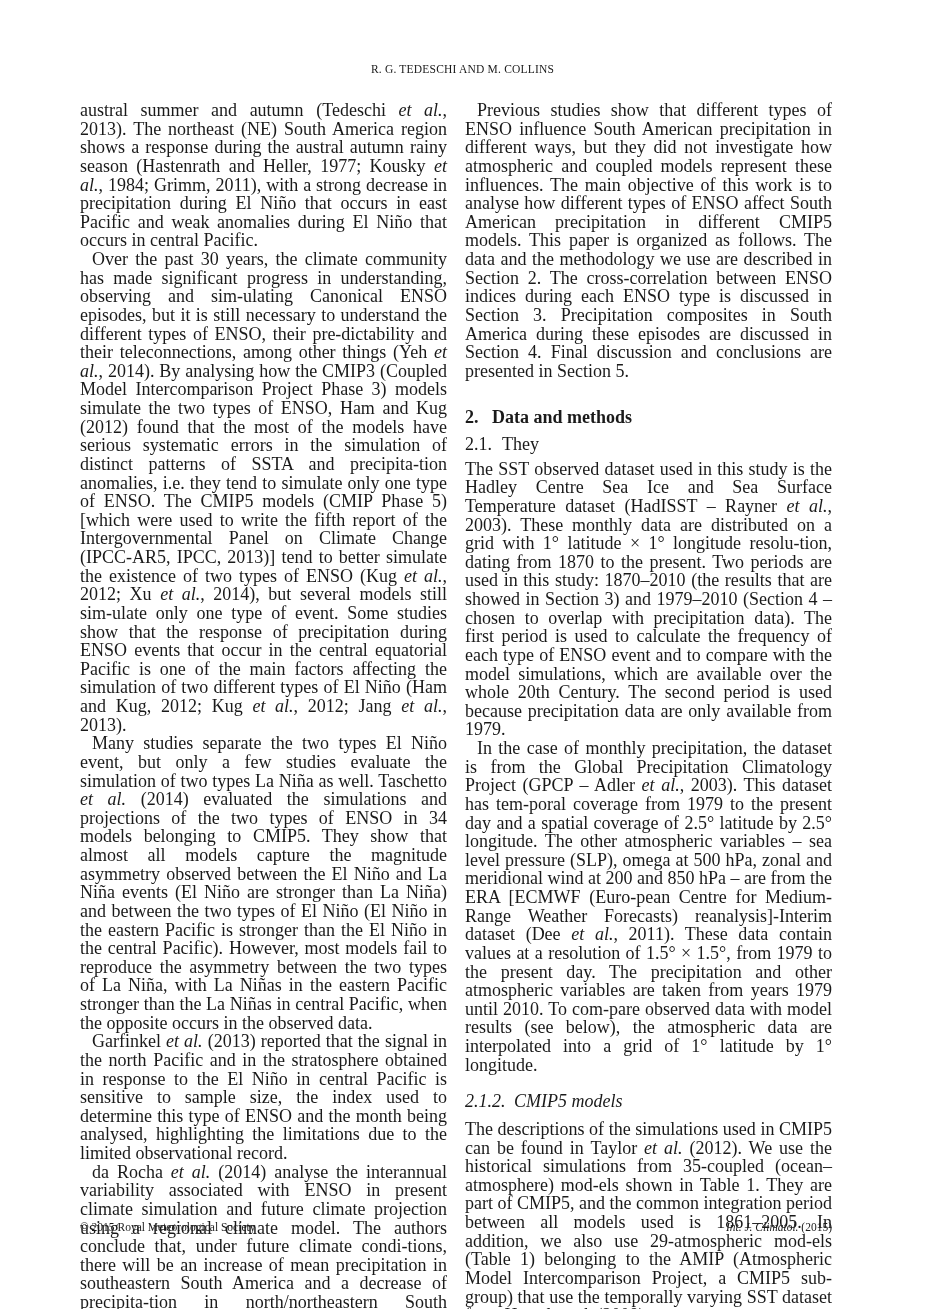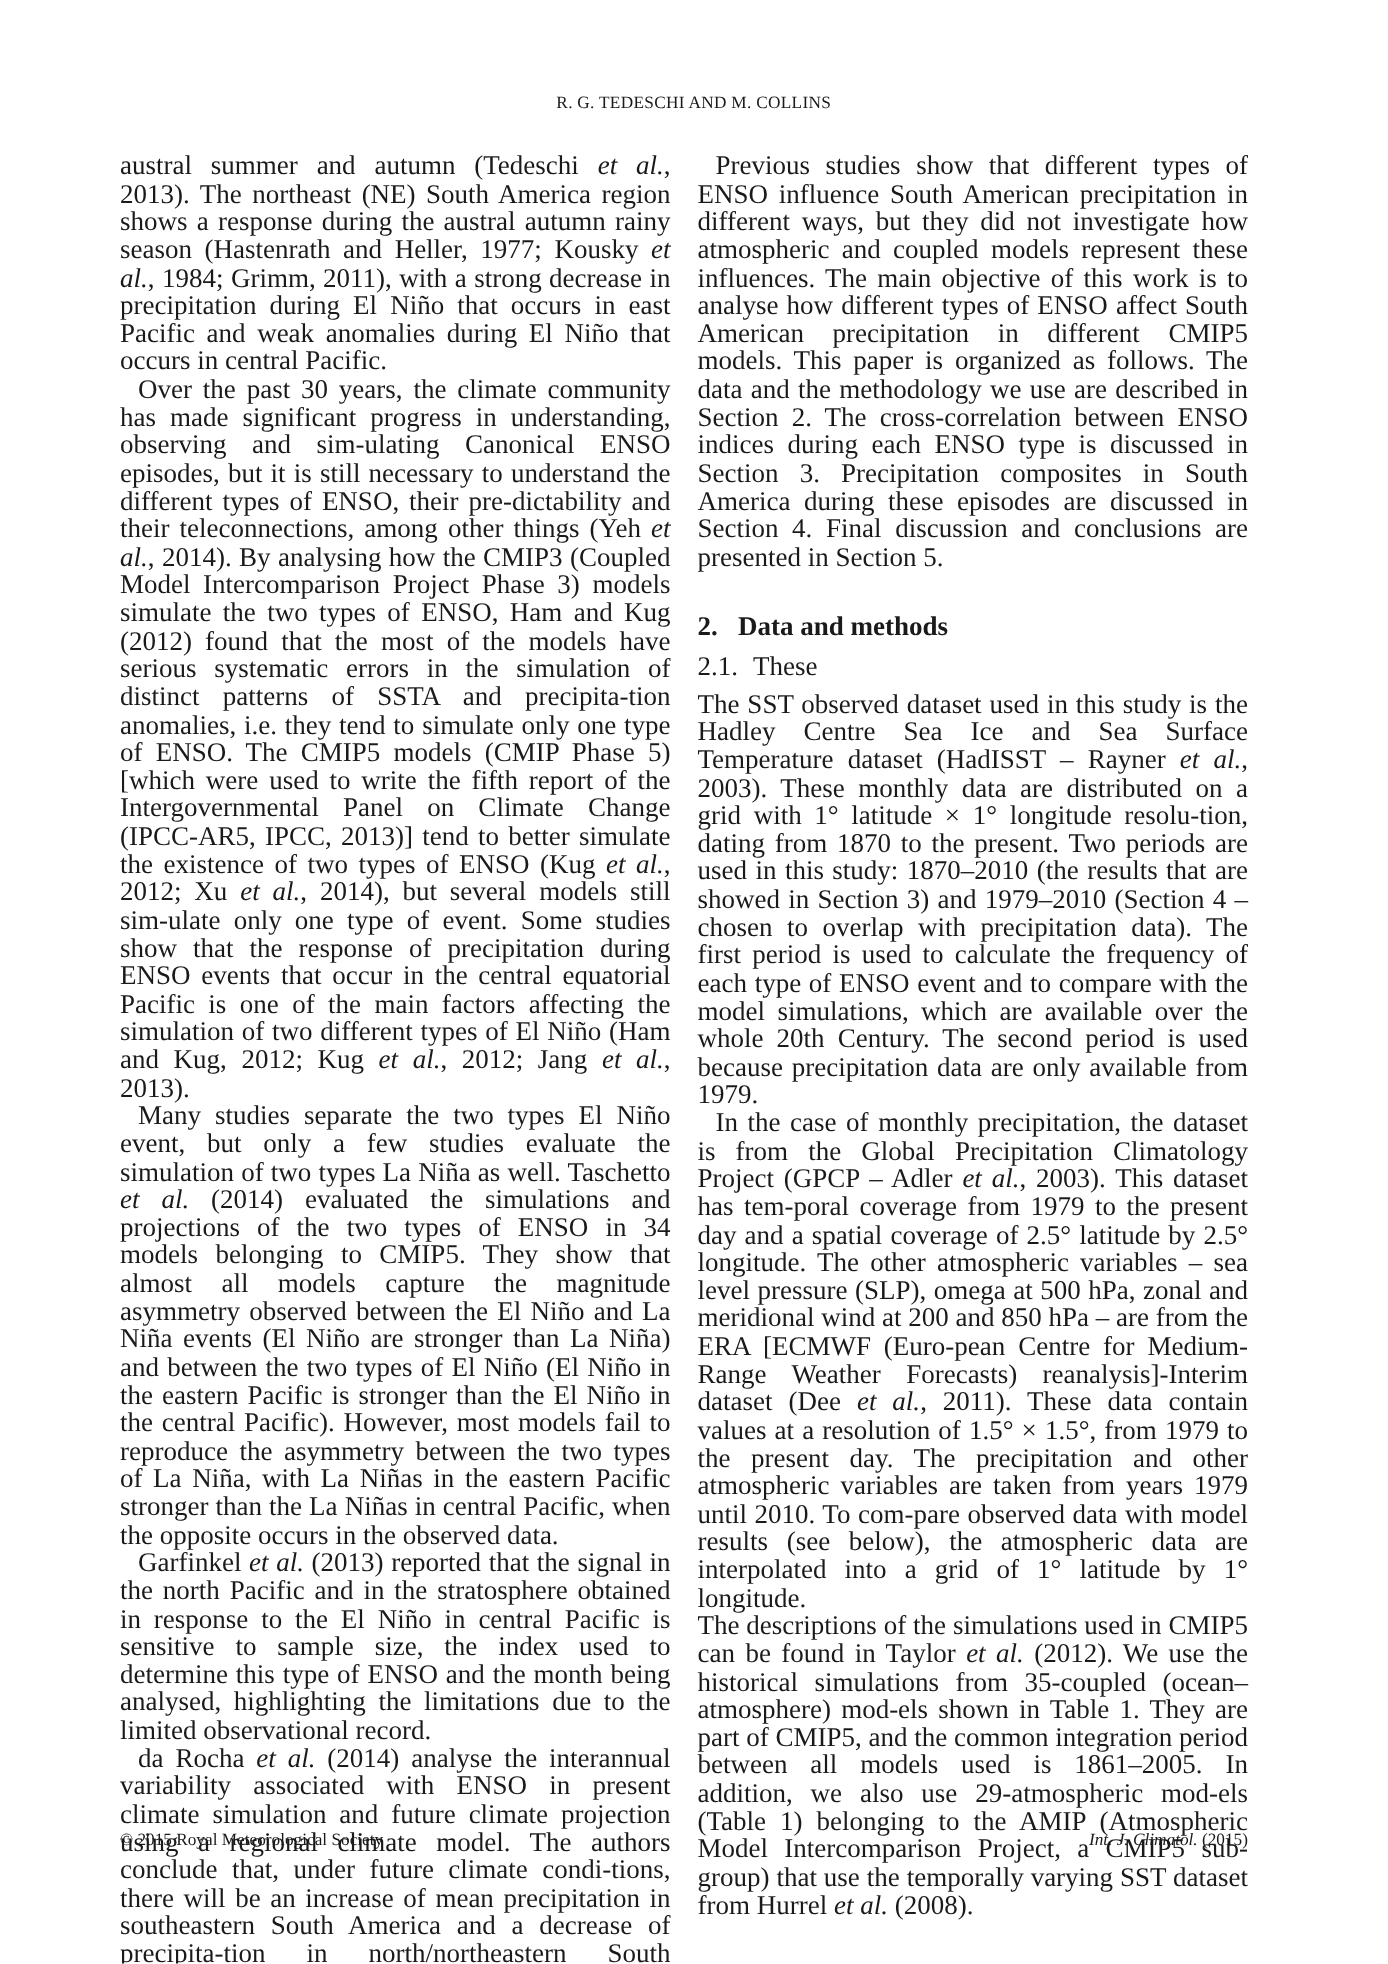--- a/index.html
+++ b/index.html
@@ -53,29 +53,32 @@
 <div class="col right">
   <div>
       <p class="indent">Previous studies show that different types of ENSO influence South American precipitation in different ways, but they did not investigate how atmospheric and coupled models represent these influences. The main objective of this work is to analyse how different types of ENSO affect South American precipitation in different CMIP5 models. This paper is organized as follows. The data and the methodology we use are described in Section 2. The cross-correlation between ENSO indices during each ENSO type is discussed in Section 3. Precipitation composites in South America during these episodes are discussed in Section 4. Final discussion and conclusions are presented in Section 5.</p>
     </div>
 
   <div class="sec-head">
     <span class="num">2.</span><span>Data and methods</span>
   </div>
 
   <div class="subsec-head">
-    <span class="num">2.1.</span><span>These</span>
+    <span class="num">2.1.</span><span>They</span>
   </div>
 
 
   <div>
       <p>The SST observed dataset used in this study is the Hadley Centre Sea Ice and Sea Surface Temperature dataset (HadISST – Rayner <em>et al.</em>, 2003). These monthly data are distributed on a grid with 1° latitude × 1° longitude resolu-­tion, dating from 1870 to the present. Two periods are used in this study: 1870–2010 (the results that are showed in Section 3) and 1979–2010 (Section 4 – chosen to overlap with precipitation data). The first period is used to calculate the frequency of each type of ENSO event and to compare with the model simulations, which are available over the whole 20th Century. The second period is used because precipitation data are only available from 1979.</p>
       <p class="indent">In the case of monthly precipitation, the dataset is from the Global Precipitation Climatology Project (GPCP – Adler <em>et al.</em>, 2003). This dataset has tem-­poral coverage from 1979 to the present day and a spatial coverage of 2.5° latitude by 2.5° longitude. The other atmospheric variables – sea level pressure (SLP), omega at 500 hPa, zonal and meridional wind at 200 and 850 hPa – are from the ERA [ECMWF (Euro-­pean Centre for Medium-Range Weather Forecasts) reanalysis]-Interim dataset (Dee <em>et al.</em>, 2011). These data contain values at a resolution of 1.5° × 1.5°, from 1979 to the present day. The precipitation and other atmospheric variables are taken from years 1979 until 2010. To com-­pare observed data with model results (see below), the atmospheric data are interpolated into a grid of 1° latitude by 1° longitude.</p>
     </div>
 
+  <div class="subsubsec-head spaced">
+    <span class="num">2.1.2.</span><span>CMIP5 models</span>
+  </div>
 
   <div>
       <p>The descriptions of the simulations used in CMIP5 can be found in Taylor <em>et al.</em> (2012). We use the historical simulations from 35-coupled (ocean–atmosphere) mod-­els shown in Table 1. They are part of CMIP5, and the common integration period between all models used is 1861–2005. In addition, we also use 29-atmospheric mod-­els (Table 1) belonging to the AMIP (Atmospheric Model Intercomparison Project, a CMIP5 sub-group) that use the temporally varying SST dataset from Hurrel <em>et al.</em> (2008).</p>
     </div>
 </div>
 
 <div class="footer">
   <span>© 2015 Royal Meteorological Society</span>
   <span class="journal"><em>Int. J. Climatol.</em><span> (2015)</span></span>
 </div>

